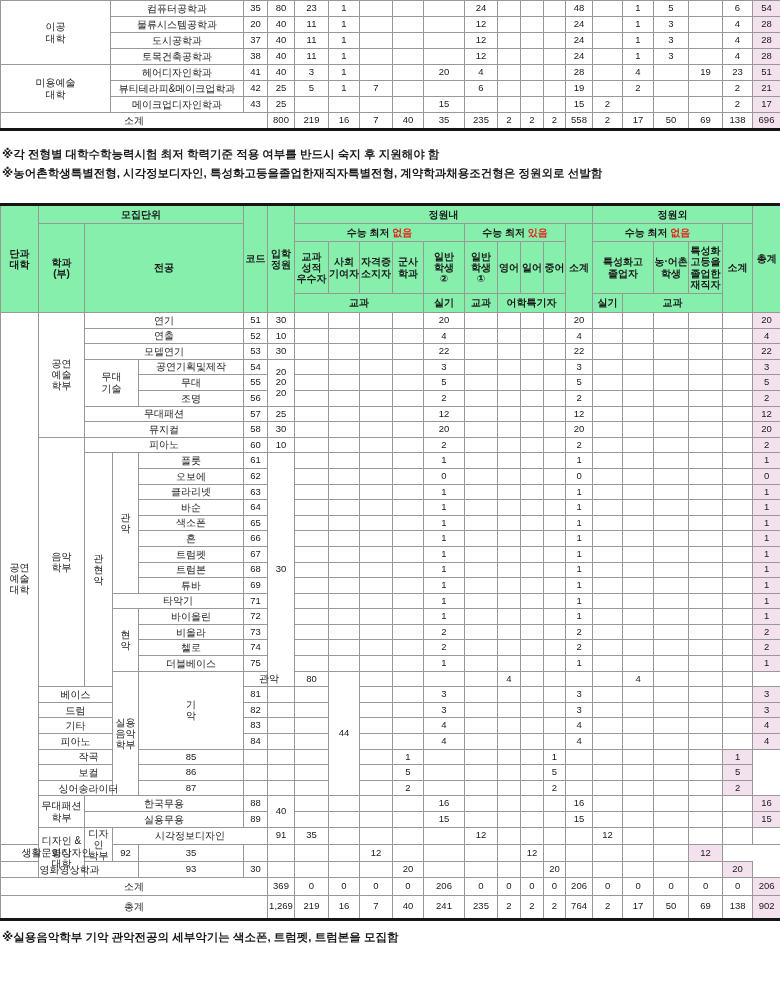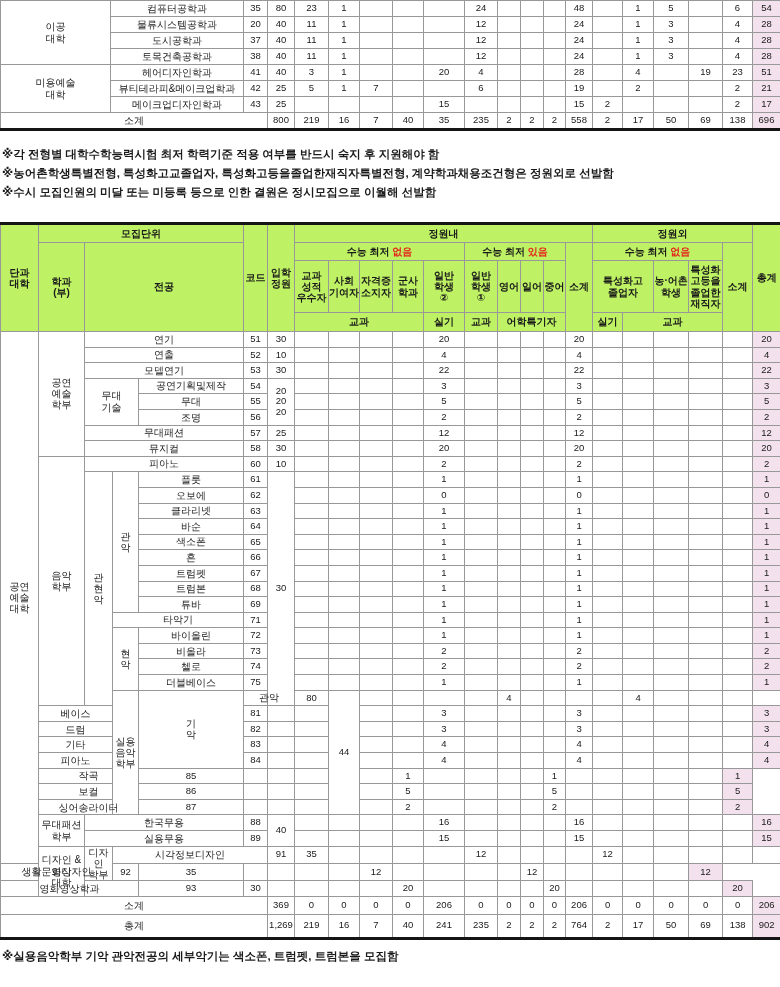--- a/index.html
+++ b/index.html
@@ -6,21 +6,21 @@
   body{width:780px;font-family:"Liberation Sans","DejaVu Sans",sans-serif;color:#1a1a1a;}
   table{border-collapse:collapse;table-layout:fixed;width:780px;}
   td{border:1px solid #989898;text-align:center;vertical-align:middle;padding:0;
      font-size:10px;line-height:1.12;white-space:pre-line;overflow:hidden;}
   
   .t-top{border-top:1px solid #b5b5b5;border-bottom:3px solid #151515;}
   .t-top tr{height:16px;}
   .t-top tr.sum{height:17px;}
   
   .t-main{border-top:3px solid #151515;border-bottom:3px solid #151515;margin-top:20px;}
-  .t-main thead td{background:#bef264;font-weight:bold;font-size:10px;}
+  .t-main thead td{background:#86efac;font-weight:bold;font-size:10px;}
   .t-main thead tr.h1{height:19px;}
   .t-main thead tr.h2{height:18px;}
   .t-main thead tr.h3{height:52px;}
   .t-main thead tr.h4{height:19px;}
   .t-main tbody tr{height:15.6px;}
   .t-main tbody tr.sum{height:18px;}
   .t-main tbody tr.grand{height:24px;}
   .t-main tbody tr.grand td{border-top:1px solid #666;}
   .pink{background:#f3e2ee;}
   .red{color:#e5231b;}
@@ -230,22 +230,21 @@
         <td class="c-val">50</td>
         <td class="c-val">69</td>
         <td class="c-val">138</td>
         <td class="c-val pink">696</td>
       </tr>
     </tbody>
 </table>
 
 <div class="notes">
   <div class="note-line">※각 전형별 대학수학능력시험 최저 학력기준 적용 여부를 반드시 숙지 후 지원해야 함</div>
-  <div class="note-line">※농어촌학생특별전형, 특성화고교졸업자, 특성화고등을졸업한재직자특별전형, 계약학과채용조건형은 정원외로 선발함</div>
-  <div class="note-line">※수시 모집인원의 미달 또는 미등록 등으로 인한 결원은 정시모집으로 이월해 선발함</div>
+  <div class="note-line">※농어촌학생특별전형, 시각정보디자인, 특성화고등을졸업한재직자특별전형, 계약학과채용조건형은 정원외로 선발함</div>
 </div>
 
 <table class="t-main">
   <colgroup>
     <col style="width:38px">
       <col style="width:46px">
       <col style="width:28px">
       <col style="width:26px">
       <col style="width:105px">
     <col style="width:24px">

